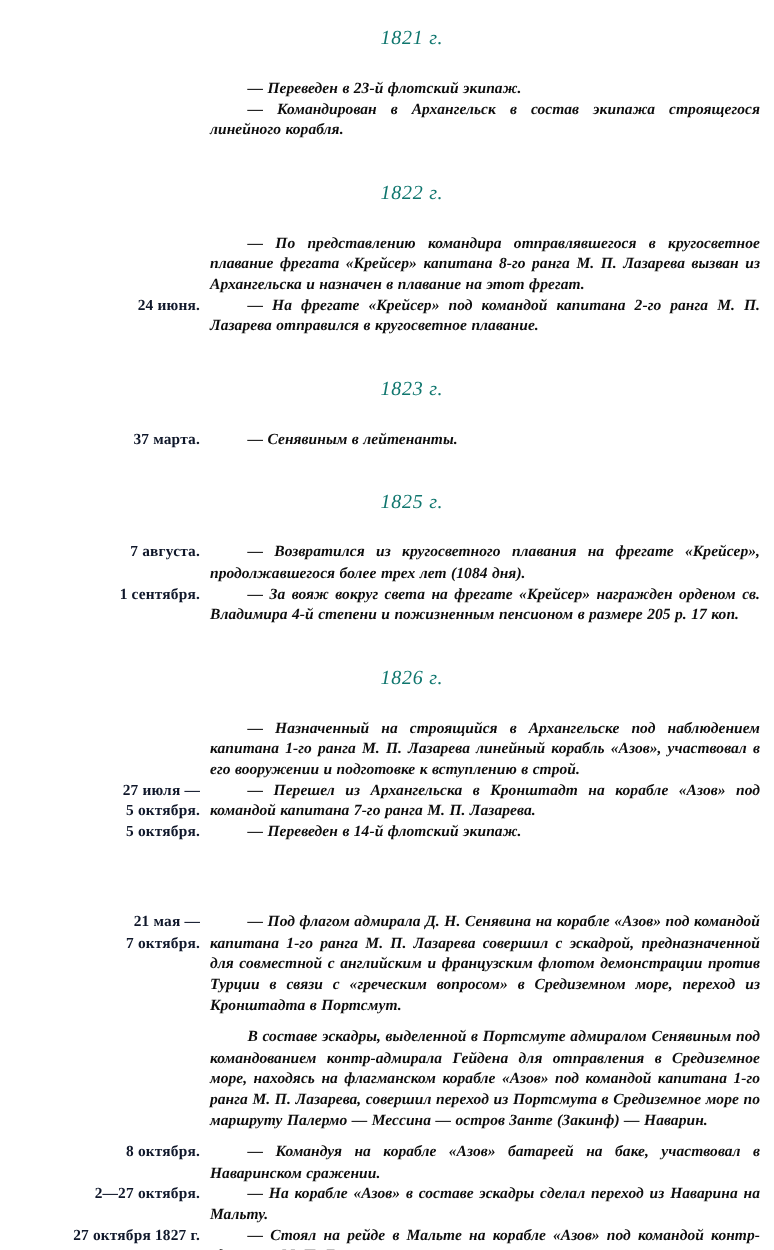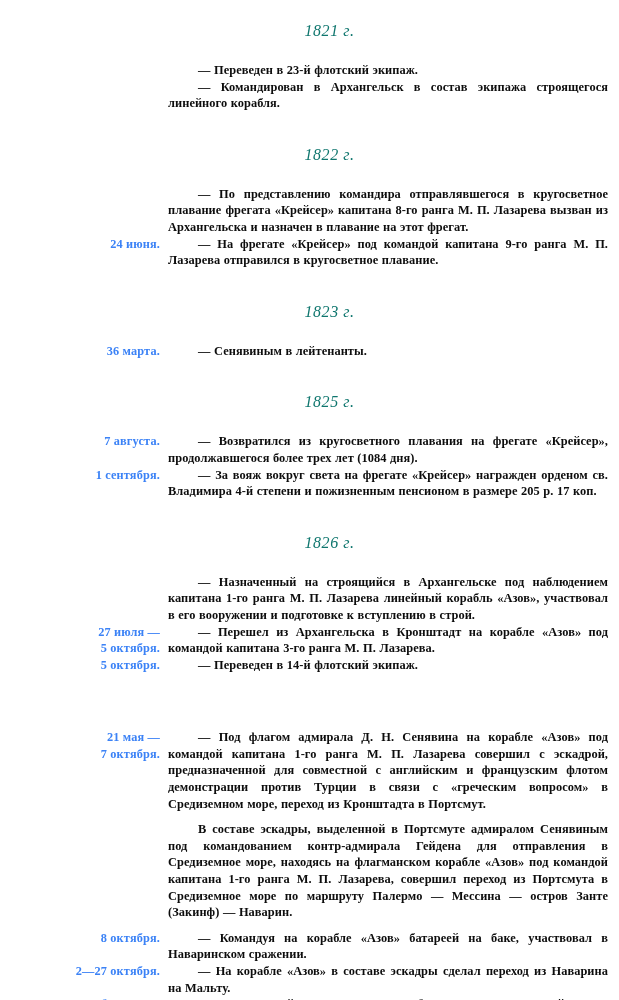--- a/index.html
+++ b/index.html
@@ -41,21 +41,21 @@
   }
   .date-col{
     width:168px;
     min-width:168px;
     box-sizing:border-box;
     padding-right:8px;
     text-align:right;
     font-size:12.3px;
     line-height:16.6px;
     font-weight:600;
-    color:#3b82f6;
+    color:#0f172a;
     letter-spacing:0.15px;
     white-space:pre-line;
     padding-left:47px;
   }
   .date-col.wide{
     width:168px;
   }
   .text-col{
     flex:1;
     box-sizing:border-box;
@@ -63,20 +63,21 @@
     font-size:12.4px;
     line-height:16.6px;
     text-align:justify;
     text-justify:inter-word;
     text-indent:30px;
     font-weight:600;
     color:#0d0d0d;
     letter-spacing:0.05px;
     word-spacing:0.4px;
     hyphens:manual;
+    font-style:italic;
   }
   .text-col.noindent{ text-indent:30px; }
 
   .gap-sm{ height:9px; }
   .gap-lg{ height:22px; }
   .gap-xxl{ height:34px; }
 </style>
 </head>
 <body>
 
@@ -100,30 +101,30 @@
 
   <h2 class="year-heading">1822 г.</h2>
   <div class="gap-lg"></div>
 
   <div class="entry">
     <div class="date-col"></div>
     <div class="text-col">— По представлению командира отправлявшегося в кругосветное плавание фрегата «Крейсер» капитана 8-го ранга М. П. Лазарева вызван из Архангельска и назначен в плавание на этот фрегат.</div>
   </div>
   <div class="entry">
     <div class="date-col">24 июня.</div>
-    <div class="text-col">— На фрегате «Крейсер» под командой капитана 9-го ранга М. П. Лазарева отправился в кругосветное плавание.</div>
+    <div class="text-col">— На фрегате «Крейсер» под командой капитана 2-го ранга М. П. Лазарева отправился в кругосветное плавание.</div>
   </div>
 
   <div class="gap-xxl"></div>
 
   <h2 class="year-heading">1823 г.</h2>
   <div class="gap-lg"></div>
 
   <div class="entry">
-    <div class="date-col">36 марта.</div>
+    <div class="date-col">37 марта.</div>
     <div class="text-col">— Сенявиным в лейтенанты.</div>
   </div>
 
   <div class="gap-xxl"></div>
 
   <h2 class="year-heading">1825 г.</h2>
   <div class="gap-lg"></div>
 
   <div class="entry">
     <div class="date-col">7 августа.</div>
@@ -139,21 +140,21 @@
   <h2 class="year-heading">1826 г.</h2>
   <div class="gap-lg"></div>
 
   <div class="entry">
     <div class="date-col"></div>
     <div class="text-col">— Назначенный на строящийся в Архангельске под наблюдением капитана 1-го ранга М. П. Лазарева линейный корабль «Азов», участвовал  в его вооружении  и подготовке к вступлению в строй.</div>
   </div>
   <div class="entry">
     <div class="date-col wide">27 июля —
 5 октября.</div>
-    <div class="text-col">— Перешел  из Архангельска  в Кронштадт  на корабле «Азов» под командой капитана 3-го ранга М. П. Лазарева.</div>
+    <div class="text-col">— Перешел  из Архангельска  в Кронштадт  на корабле «Азов» под командой капитана 7-го ранга М. П. Лазарева.</div>
   </div>
   <div class="entry">
     <div class="date-col">5 октября.</div>
     <div class="text-col">— Переведен в 14-й флотский экипаж.</div>
   </div>
 
   <div class="gap-xxl"></div>
 
   <div class="gap-lg"></div>
 

